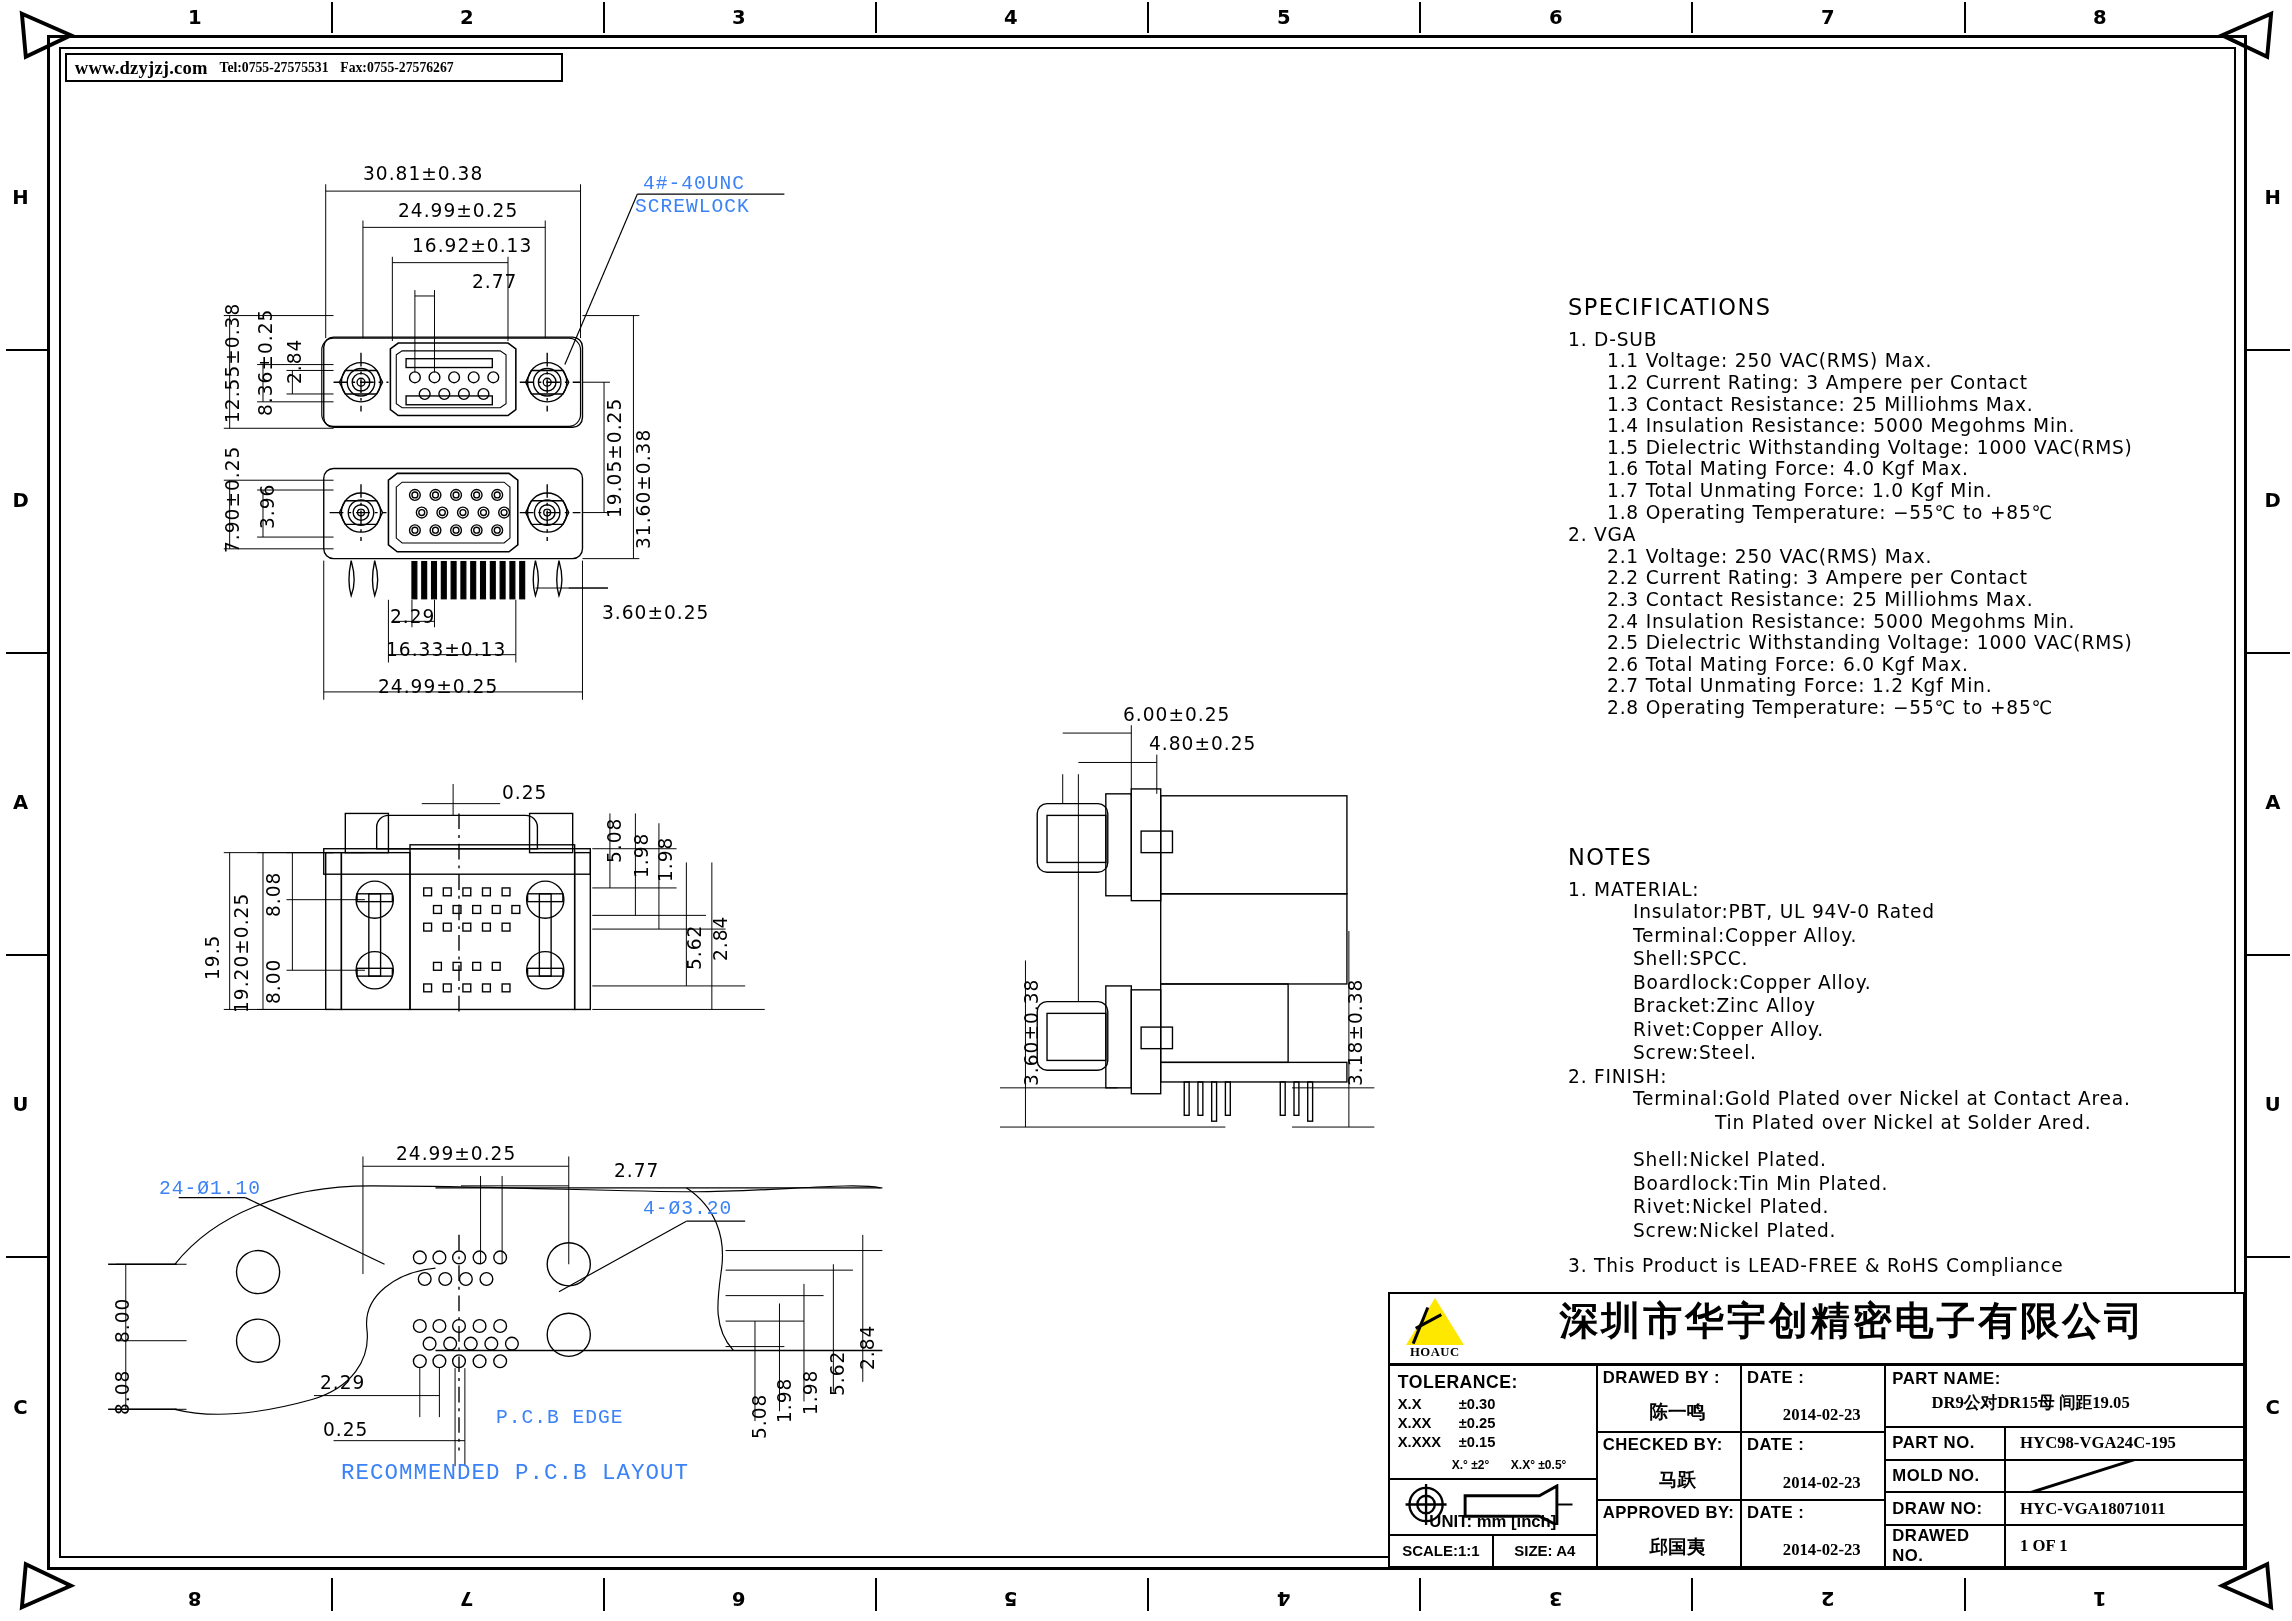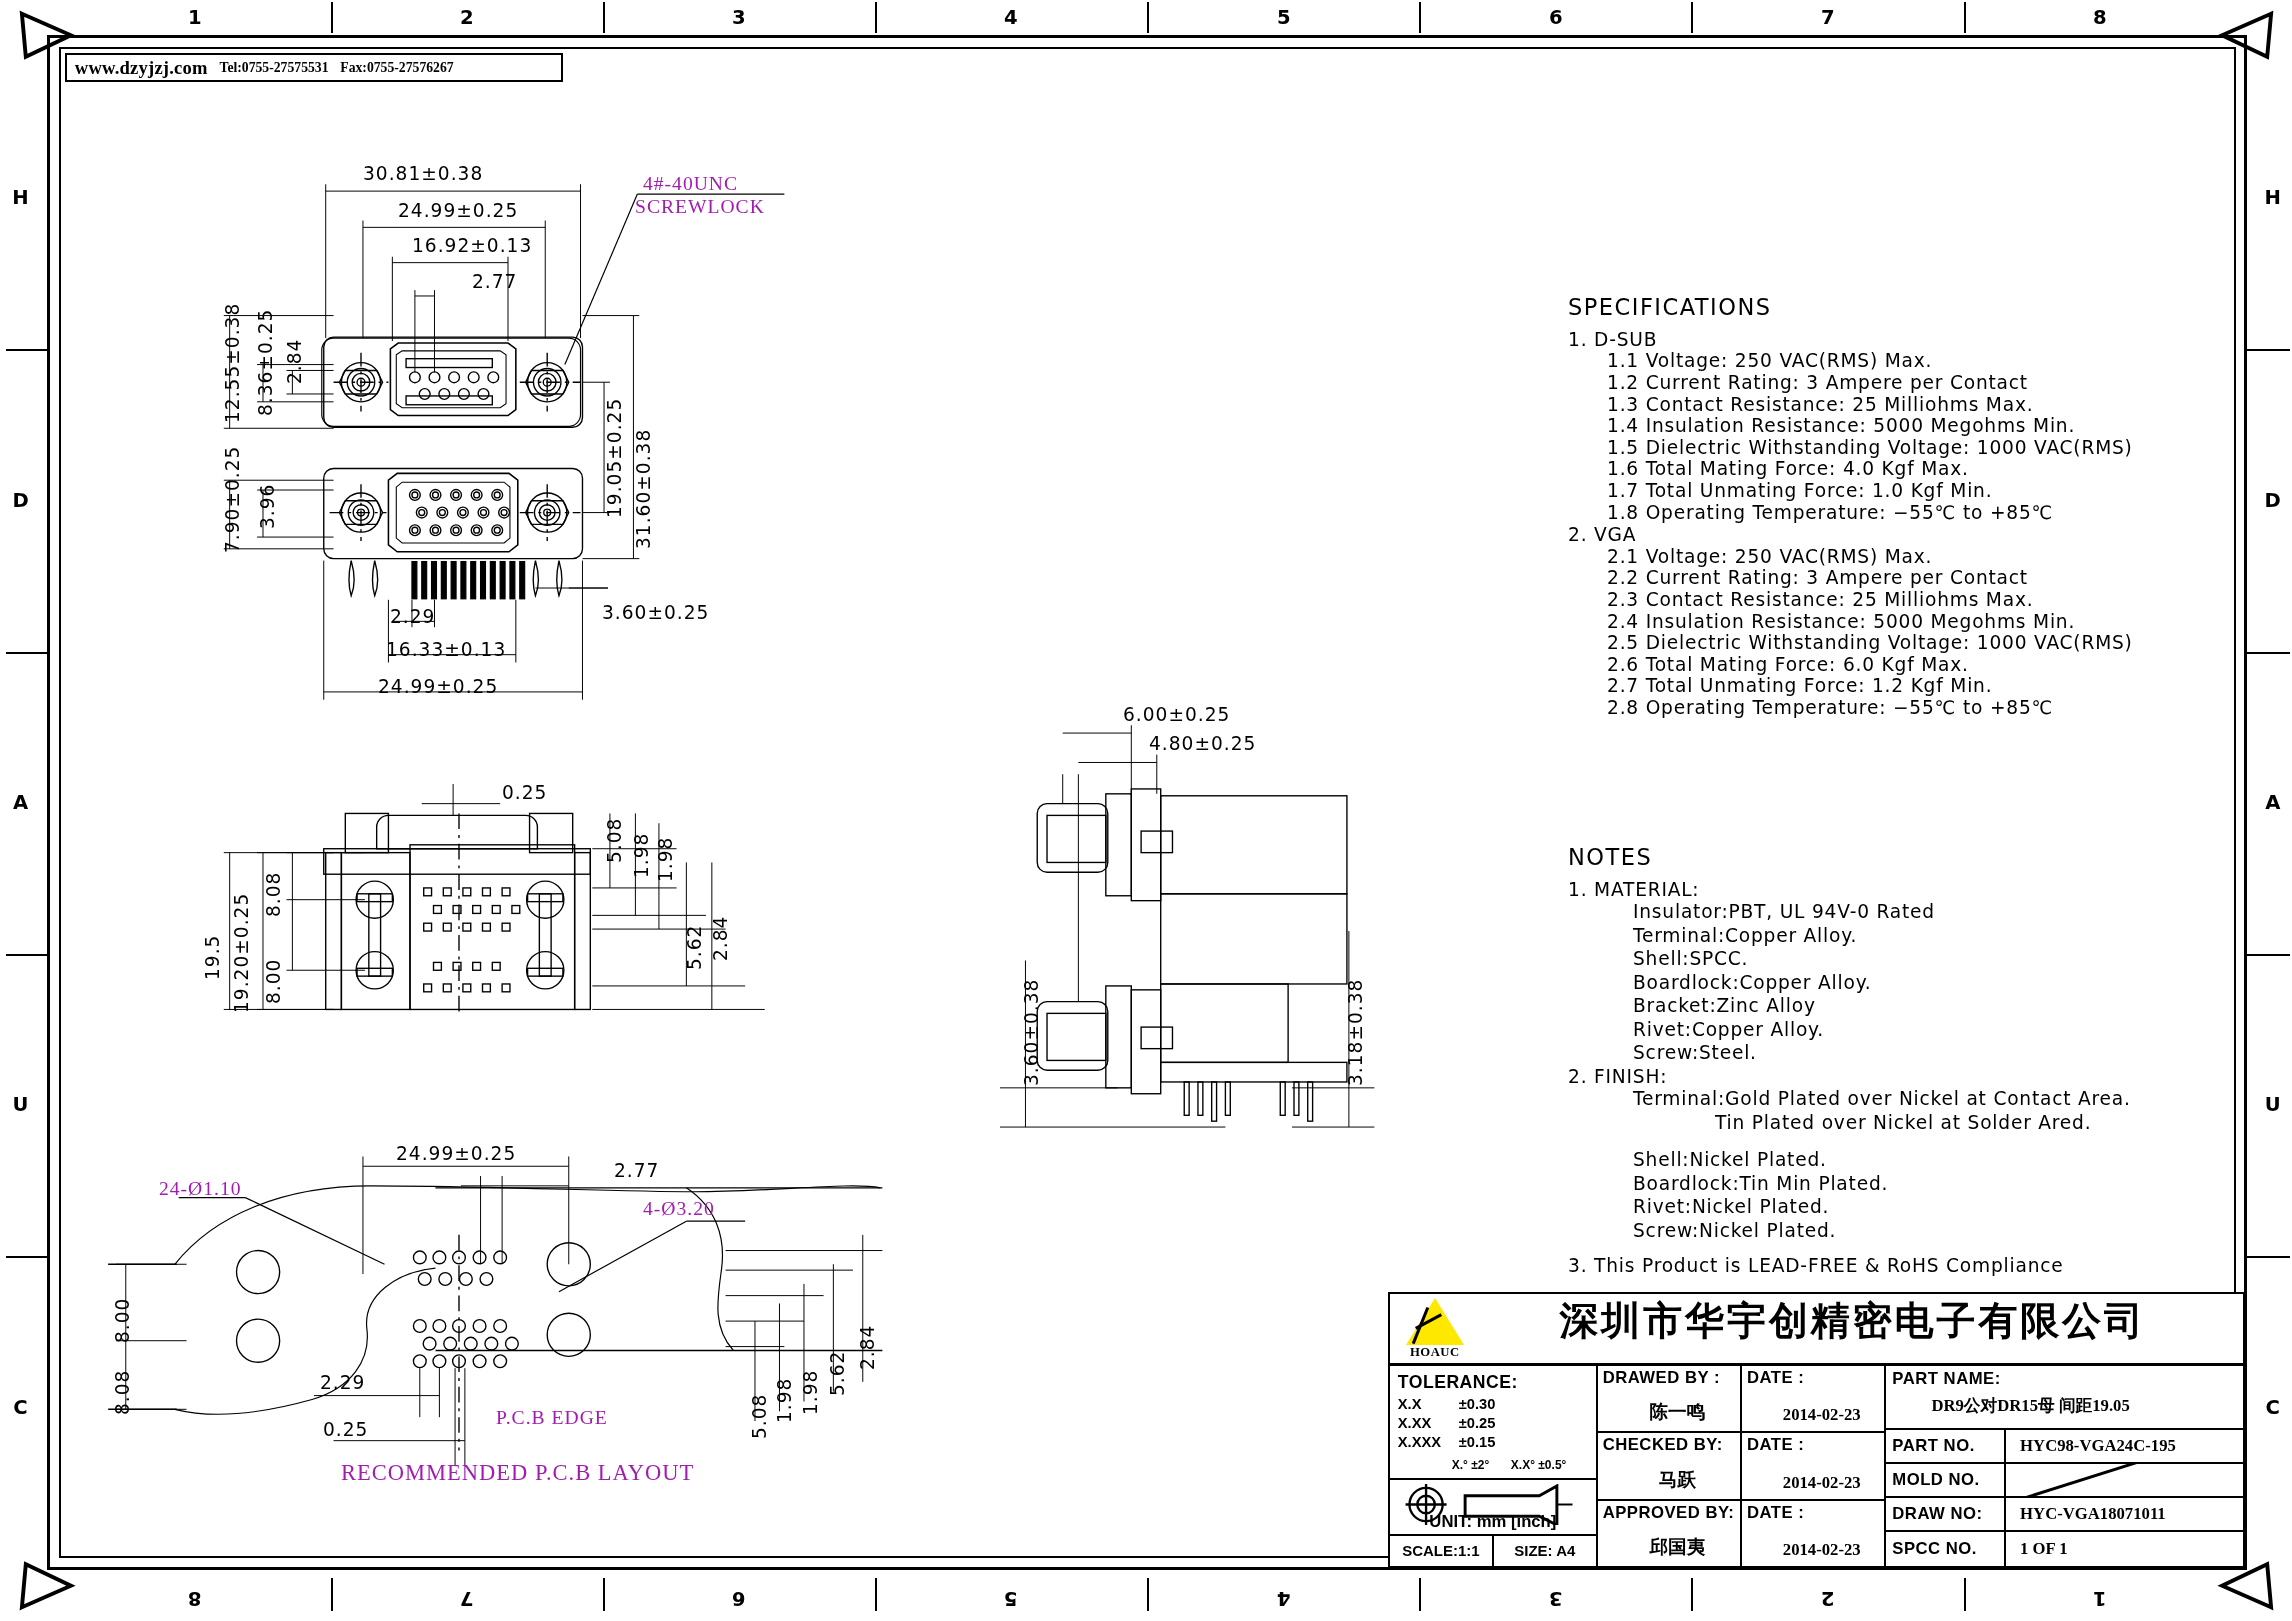--- a/index.html
+++ b/index.html
@@ -43,22 +43,22 @@
     font-family:"Liberation Serif", serif; font-weight:bold; font-size:13.7px;
   }
 
   
   .dim {
     position:absolute; font-family:"DejaVu Sans", sans-serif;
     font-size:18.6px; color:#000; white-space:nowrap; letter-spacing:1px;
   }
   .dim.v { transform-origin:0 0; transform:rotate(-90deg); }
   .label {
-    position:absolute; font-family:Liberation Serif, serif;
-    font-size:19.6px; color:#a21caf; white-space:nowrap; letter-spacing:1px;
+    position:absolute; font-family:Liberation Mono, monospace;
+    font-size:19.6px; color:#3b82f6; white-space:nowrap; letter-spacing:1px;
   }
 
   
   .spec-block { position:absolute; left:1568px; top:294px; width:608px; }
   .notes-block { position:absolute; left:1568px; top:844px; width:627px; }
   .blk-title {
     font-size:22.5px; letter-spacing:1.5px; margin-bottom:8.8px;
     font-family:"DejaVu Sans", sans-serif;
   }
   .lvl1 { font-size:18.6px; letter-spacing:0.8px; margin-top:1px; line-height:21.6px; }
@@ -825,20 +825,20 @@
           <svg class="mold-slash" width="235" height="41" viewBox="0 0 240.734 31.3906">
             <line x1="0" y1="40" x2="240" y2="-36" stroke="#000" stroke-width="3"></line>
           </svg>
         </div>
       </div>
       <div class="rr rr-std">
         <div class="rr-key">DRAW NO:</div>
         <div class="rr-val">HYC-VGA18071011</div>
       </div>
       <div class="rr rr-std">
-        <div class="rr-key">SPCC NO.</div>
+        <div class="rr-key">DRAWED NO.</div>
         <div class="rr-val">1 OF 1</div>
       </div>
     </div>
   </div>
 
 </div>
 
 
 </body></html>

